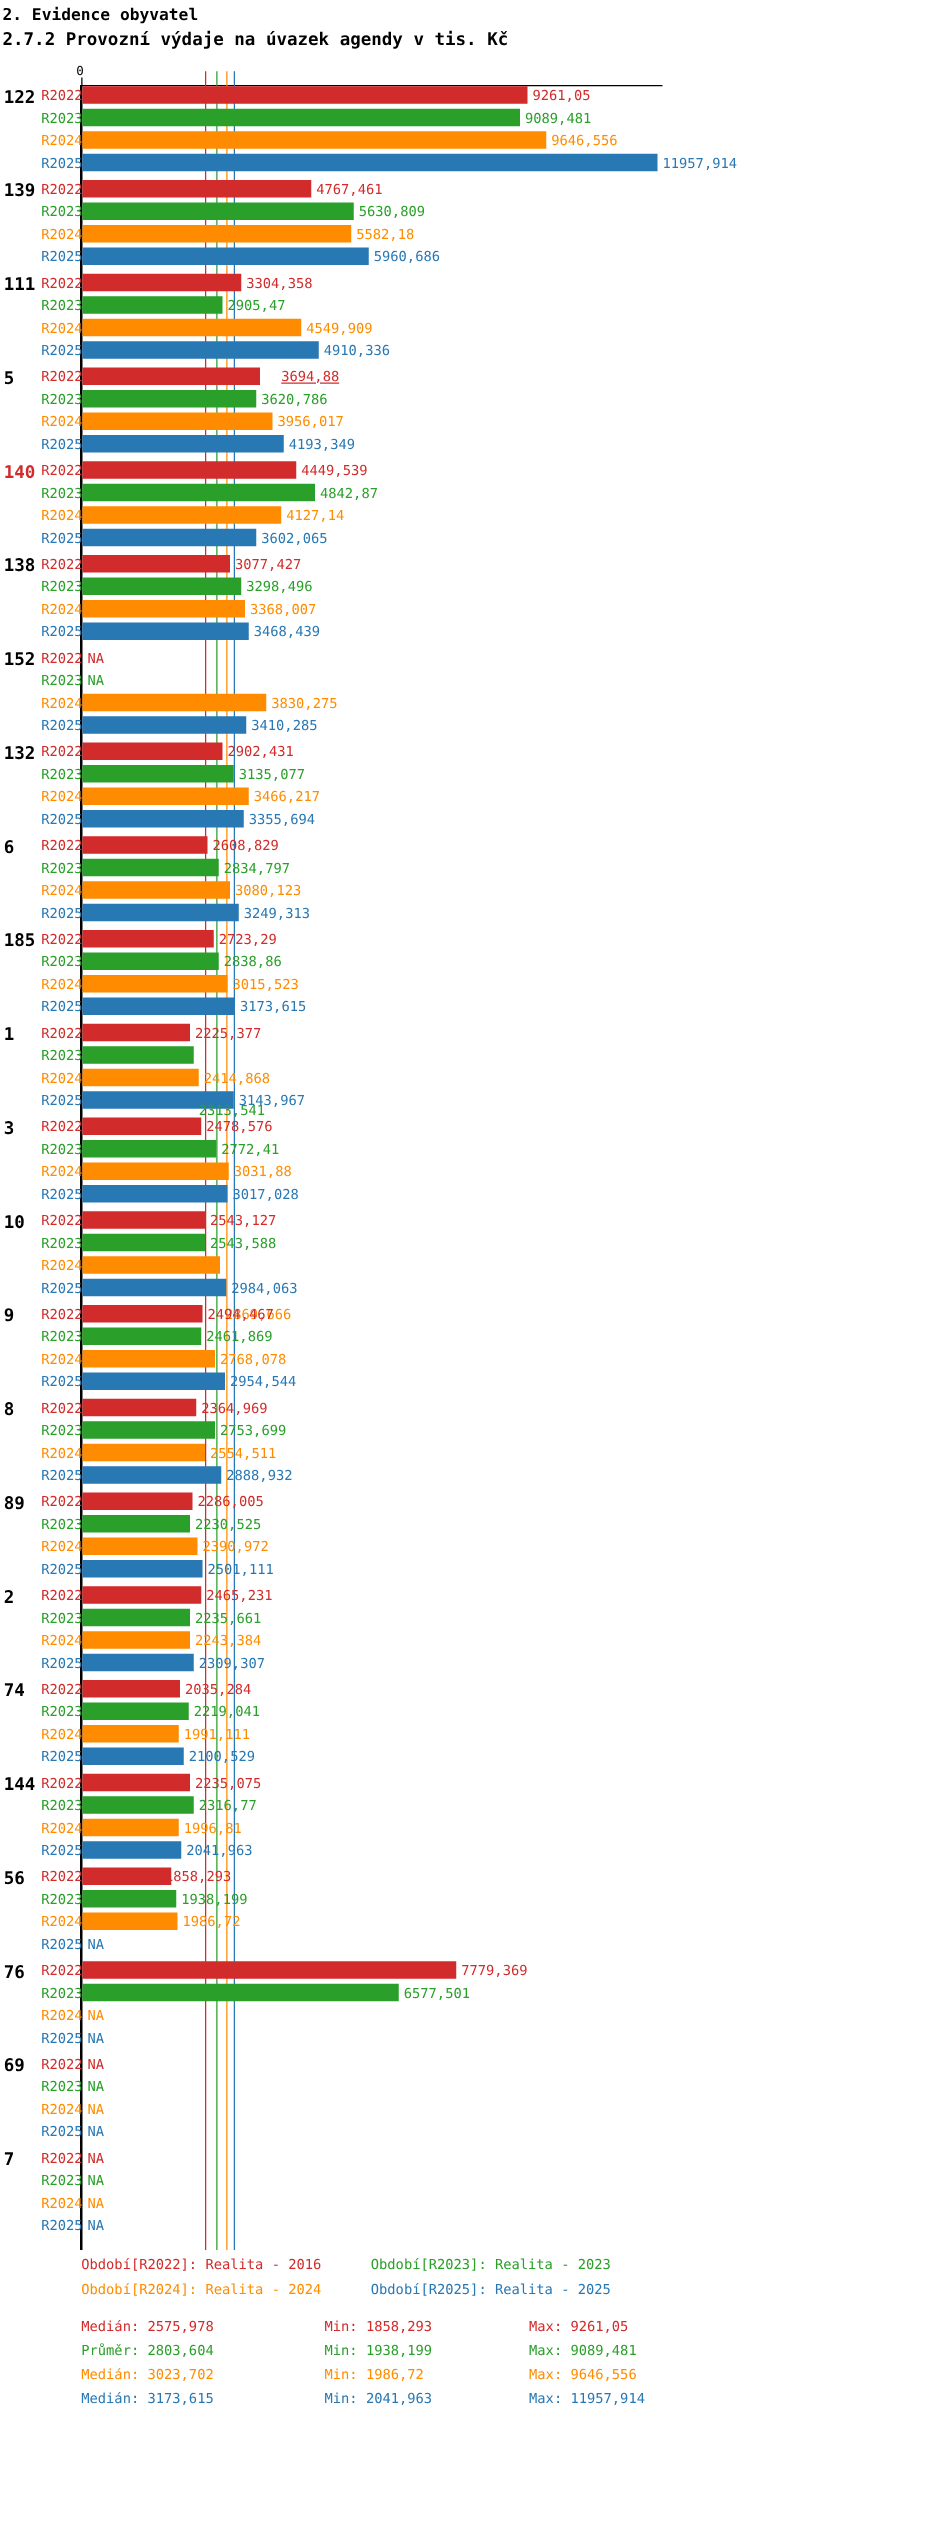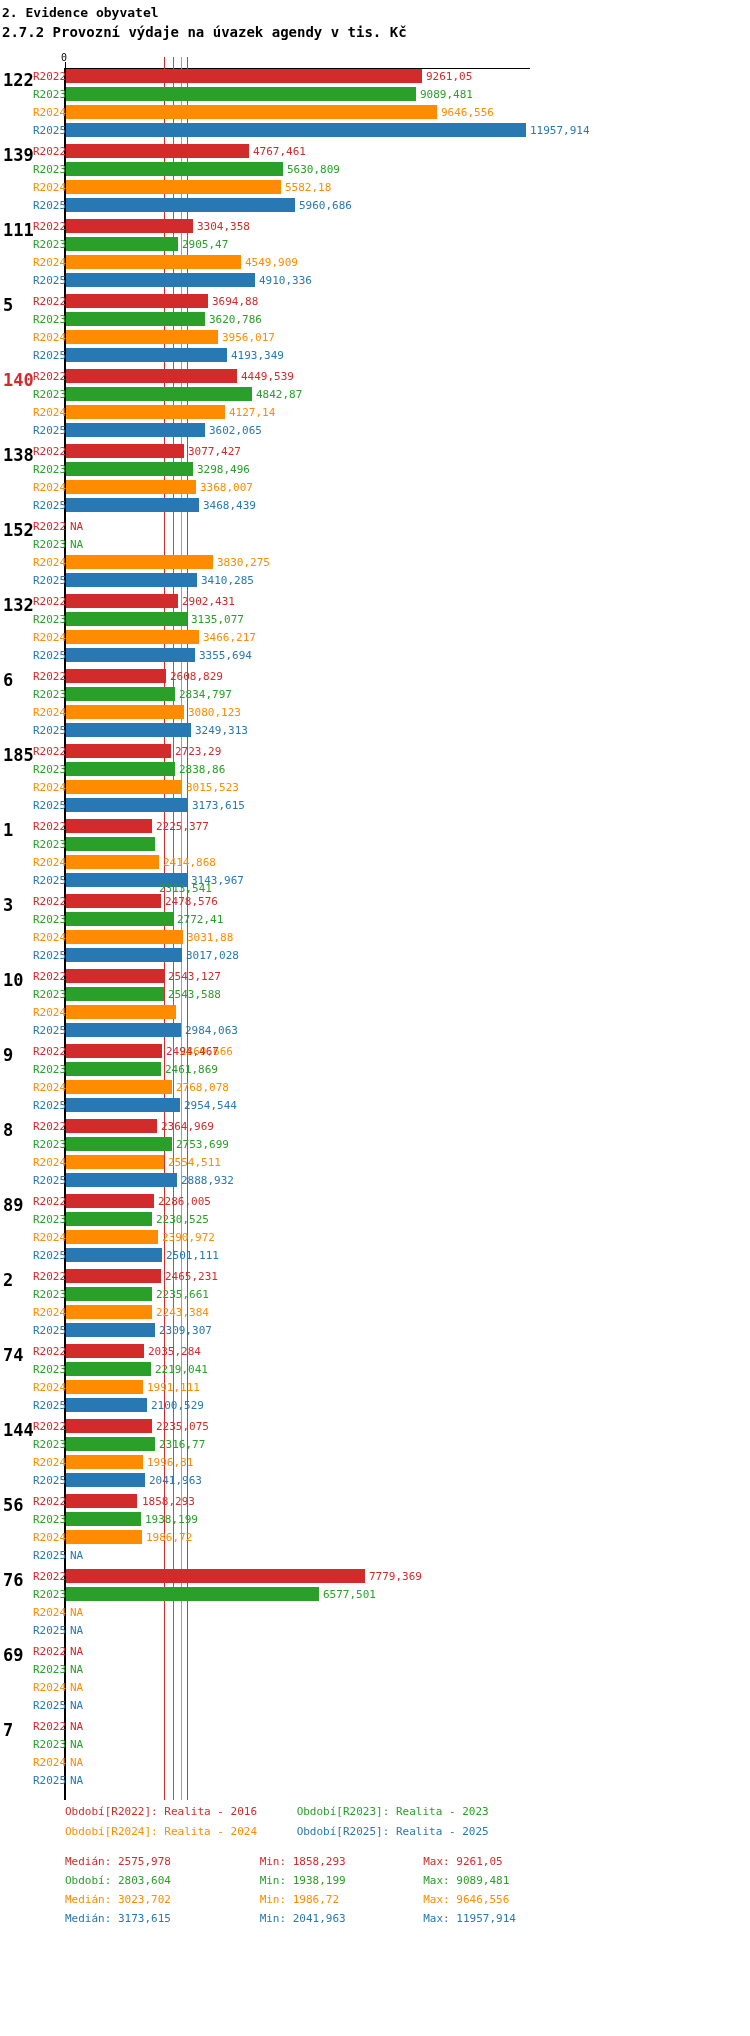--- a/index.html
+++ b/index.html
@@ -14,21 +14,21 @@
   .subtitle { font-size:10px; color:#000; line-height:15px; }
 
   .plot { position:relative; margin-top:26px; }
   .zero-label { position:absolute; left:61px; top:-17px; font-size:10px; color:#000; }
   .zero-tick { position:absolute; left:65px; top:-7px; width:1px; height:7px; background:#000; }
   .topline { position:absolute; left:64px; top:-1px; width:466px; height:1px; background:#000; }
   .yaxis { position:absolute; left:64px; top:-1px; width:2px; background:#000; }
   .median-line { position:absolute; top:-12px; width:1px; }
 
   .group { position:relative; margin-bottom:7px; }
-  .group-label { position:absolute; left:3px; top:1px; font-size:17px; font-weight:bold; color:#000; }
+  .group-label { position:absolute; left:3px; top:1px; font-size:14px; font-weight:bold; color:#000; }
   .group-label.hl { color:#d22b2b; }
   .row { position:relative; height:14px; margin-bottom:4px; }
   .period-label { position:absolute; left:33px; top:1px; font-size:11px; }
   .bar { position:absolute; left:66px; top:0; height:14px; z-index:2; }
   .val { position:absolute; top:1px; font-size:11px; z-index:3; white-space:nowrap; }
 
   .legend { margin-top:18px; padding-left:65px; }
   .legend-row { height:20px; font-size:11px; }
   .legend-item-left { display:inline-block; width:225px; }
   .stats { margin-top:10px; padding-left:65px; }
@@ -128,21 +128,21 @@
           <span class="period-label c-r2025">R2025</span>
           <div class="bar bg-r2025" style="width: 189px;"></div>
           <span class="val c-r2025" style="left: 259px;">4910,336</span>
         </div>
       </div>
       <div class="group">
         <span class="group-label">5</span>
         <div class="row">
           <span class="period-label c-r2022">R2022</span>
           <div class="bar bg-r2022" style="width: 142px;"></div>
-          <span class="val c-r2022" style="left: 212px;">3694,88</span>
+          <span class="val c-r2022" style="left: 225px; text-decoration: underline;">3694,88</span>
         </div>
         <div class="row">
           <span class="period-label c-r2023">R2023</span>
           <div class="bar bg-r2023" style="width: 139px;"></div>
           <span class="val c-r2023" style="left: 209px;">3620,786</span>
         </div>
         <div class="row">
           <span class="period-label c-r2024">R2024</span>
           <div class="bar bg-r2024" style="width: 152px;"></div>
           <span class="val c-r2024" style="left: 222px;">3956,017</span>
@@ -494,21 +494,21 @@
           <span class="period-label c-r2025">R2025</span>
           <div class="bar bg-r2025" style="width: 79px;"></div>
           <span class="val c-r2025" style="left: 149px;">2041,963</span>
         </div>
       </div>
       <div class="group">
         <span class="group-label">56</span>
         <div class="row">
           <span class="period-label c-r2022">R2022</span>
           <div class="bar bg-r2022" style="width: 71px;"></div>
-          <span class="val c-r2022" style="left: 142px;">1858,293</span>
+          <span class="val c-r2022" style="left: 132px;">1858,293</span>
         </div>
         <div class="row">
           <span class="period-label c-r2023">R2023</span>
           <div class="bar bg-r2023" style="width: 75px;"></div>
           <span class="val c-r2023" style="left: 145px;">1938,199</span>
         </div>
         <div class="row">
           <span class="period-label c-r2024">R2024</span>
           <div class="bar bg-r2024" style="width: 76px;"></div>
           <span class="val c-r2024" style="left: 146px;">1986,72</span>
@@ -591,21 +591,21 @@
   </div>
 </div>
 
 <div class="stats">
   <div class="stats-row c-r2022">
     <span class="stat-median">Medián: 2575,978</span>
     <span class="stat-min">Min: 1858,293</span>
     <span class="stat-max">Max: 9261,05</span>
   </div>
   <div class="stats-row c-r2023">
-    <span class="stat-median">Období: 2803,604</span>
+    <span class="stat-median">Průměr: 2803,604</span>
     <span class="stat-min">Min: 1938,199</span>
     <span class="stat-max">Max: 9089,481</span>
   </div>
   <div class="stats-row c-r2024">
     <span class="stat-median">Medián: 3023,702</span>
     <span class="stat-min">Min: 1986,72</span>
     <span class="stat-max">Max: 9646,556</span>
   </div>
   <div class="stats-row c-r2025">
     <span class="stat-median">Medián: 3173,615</span>

